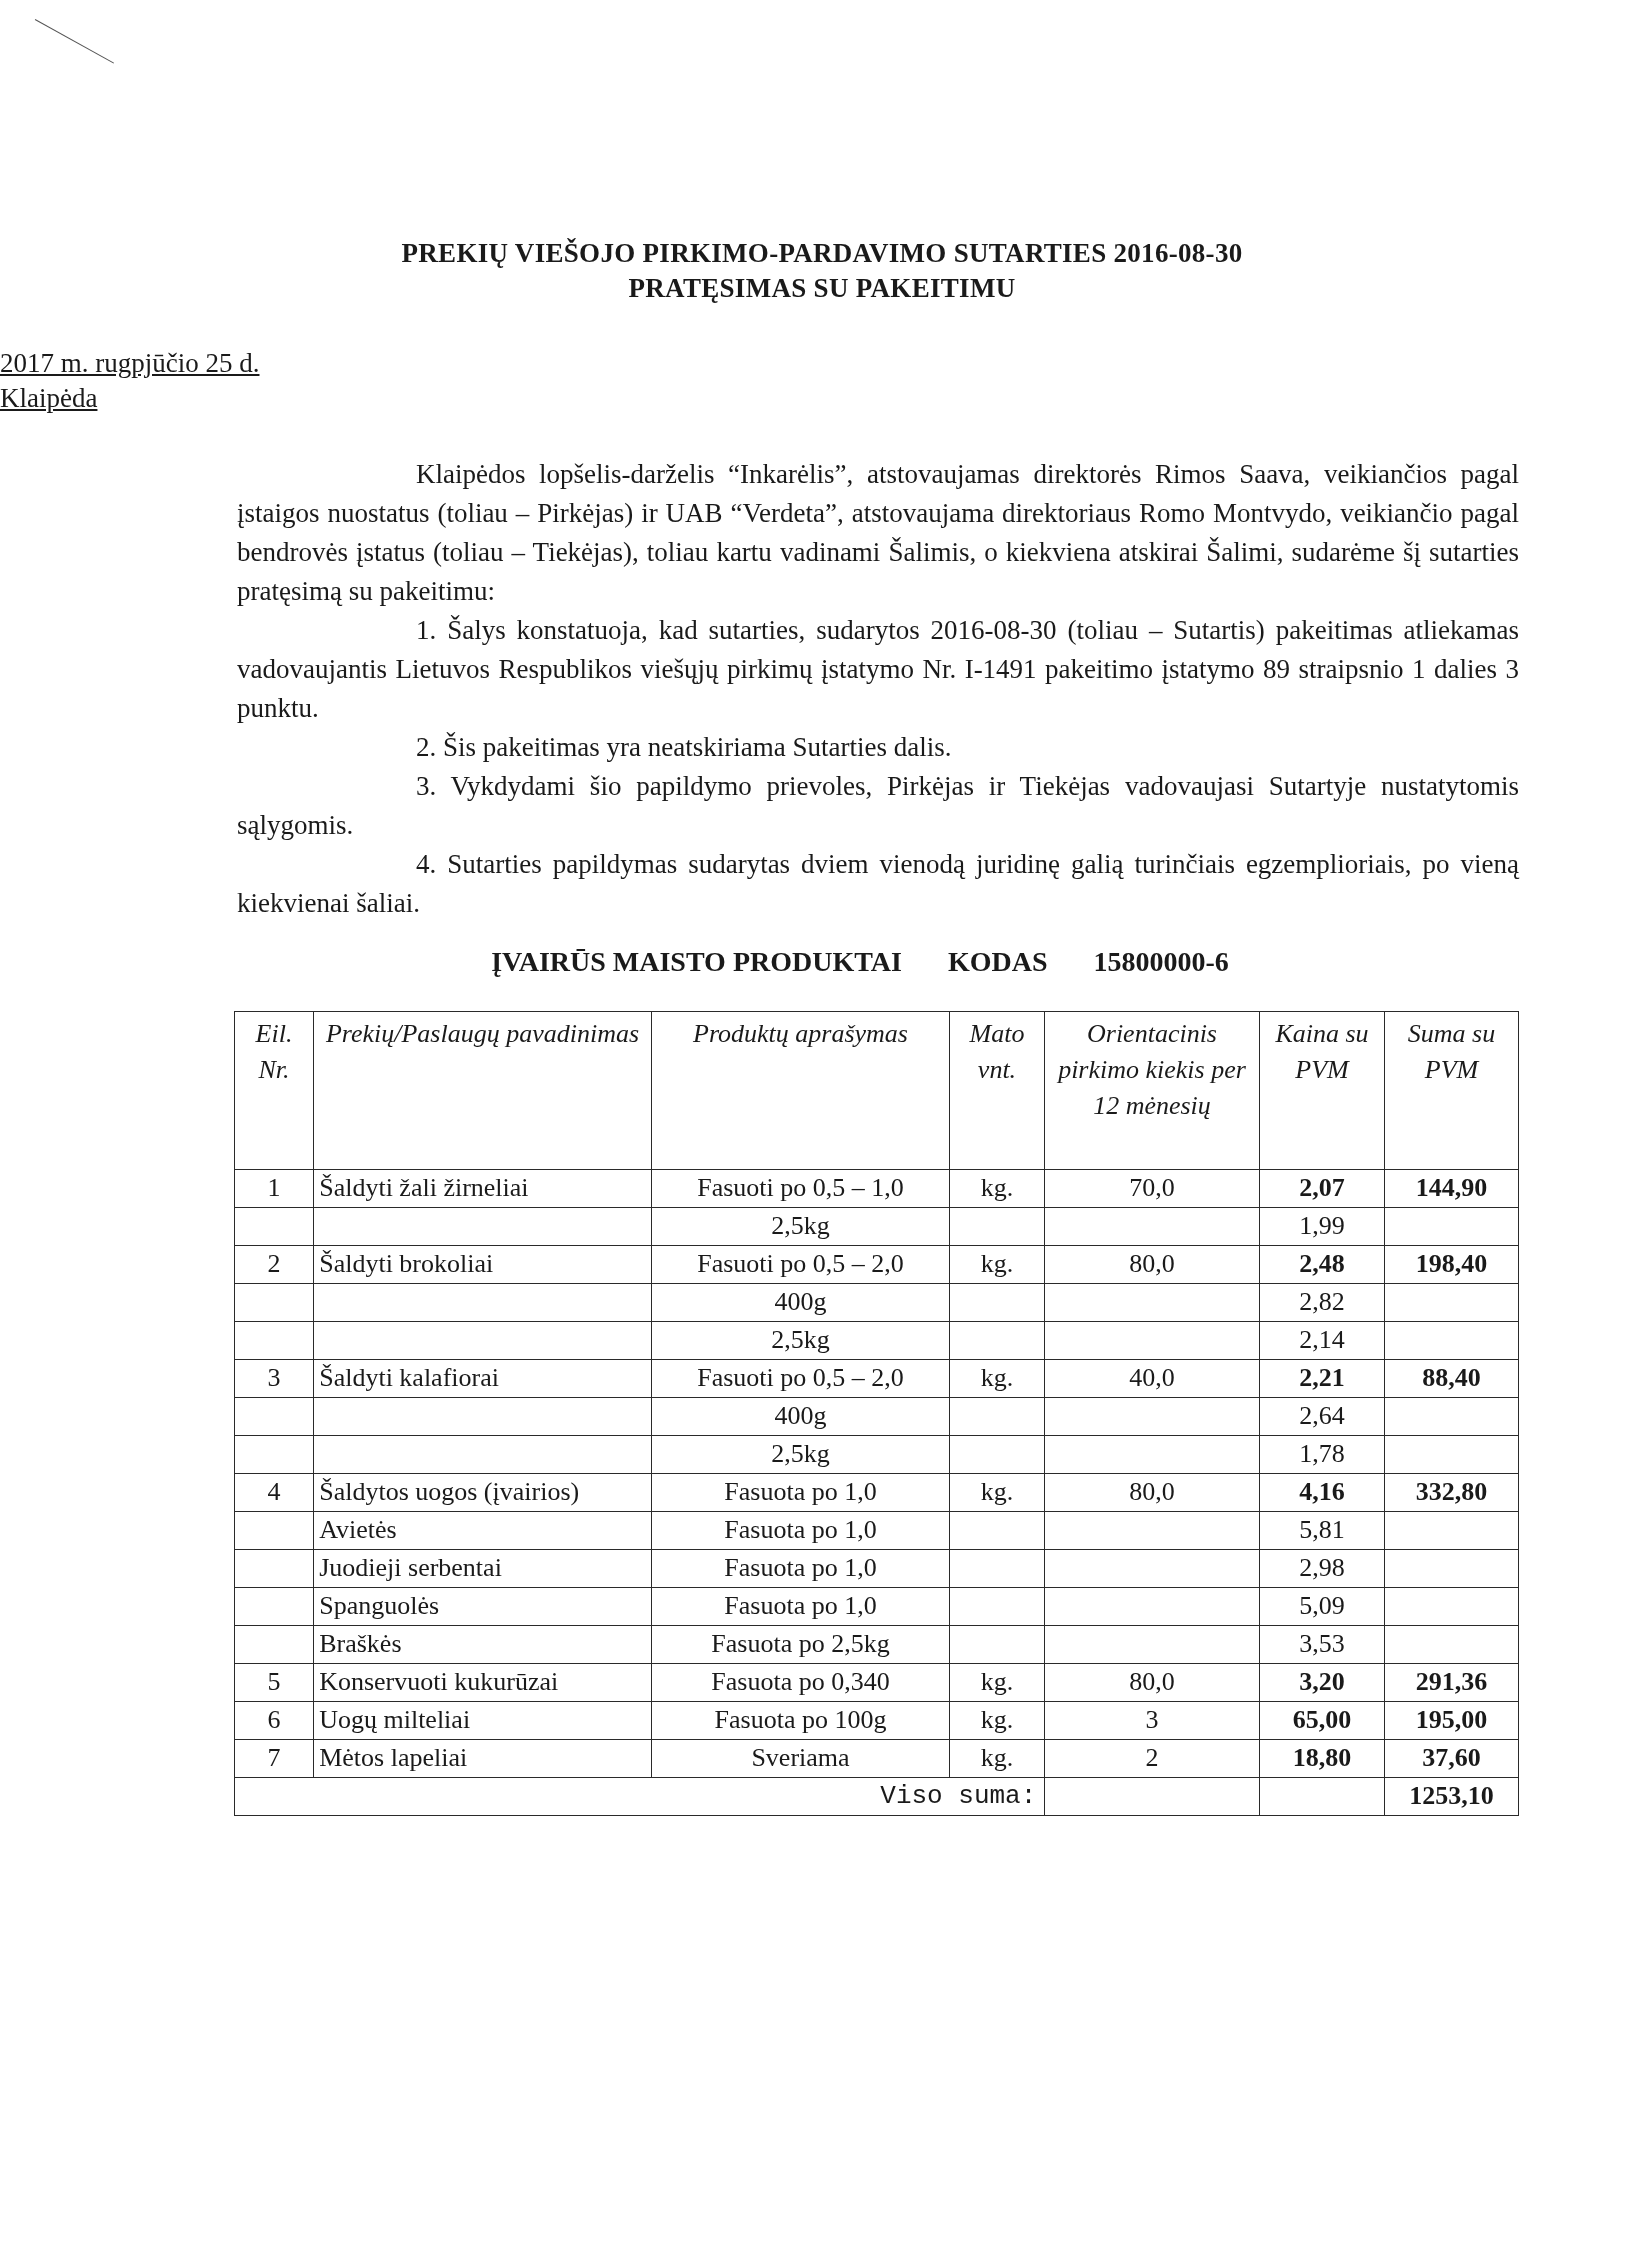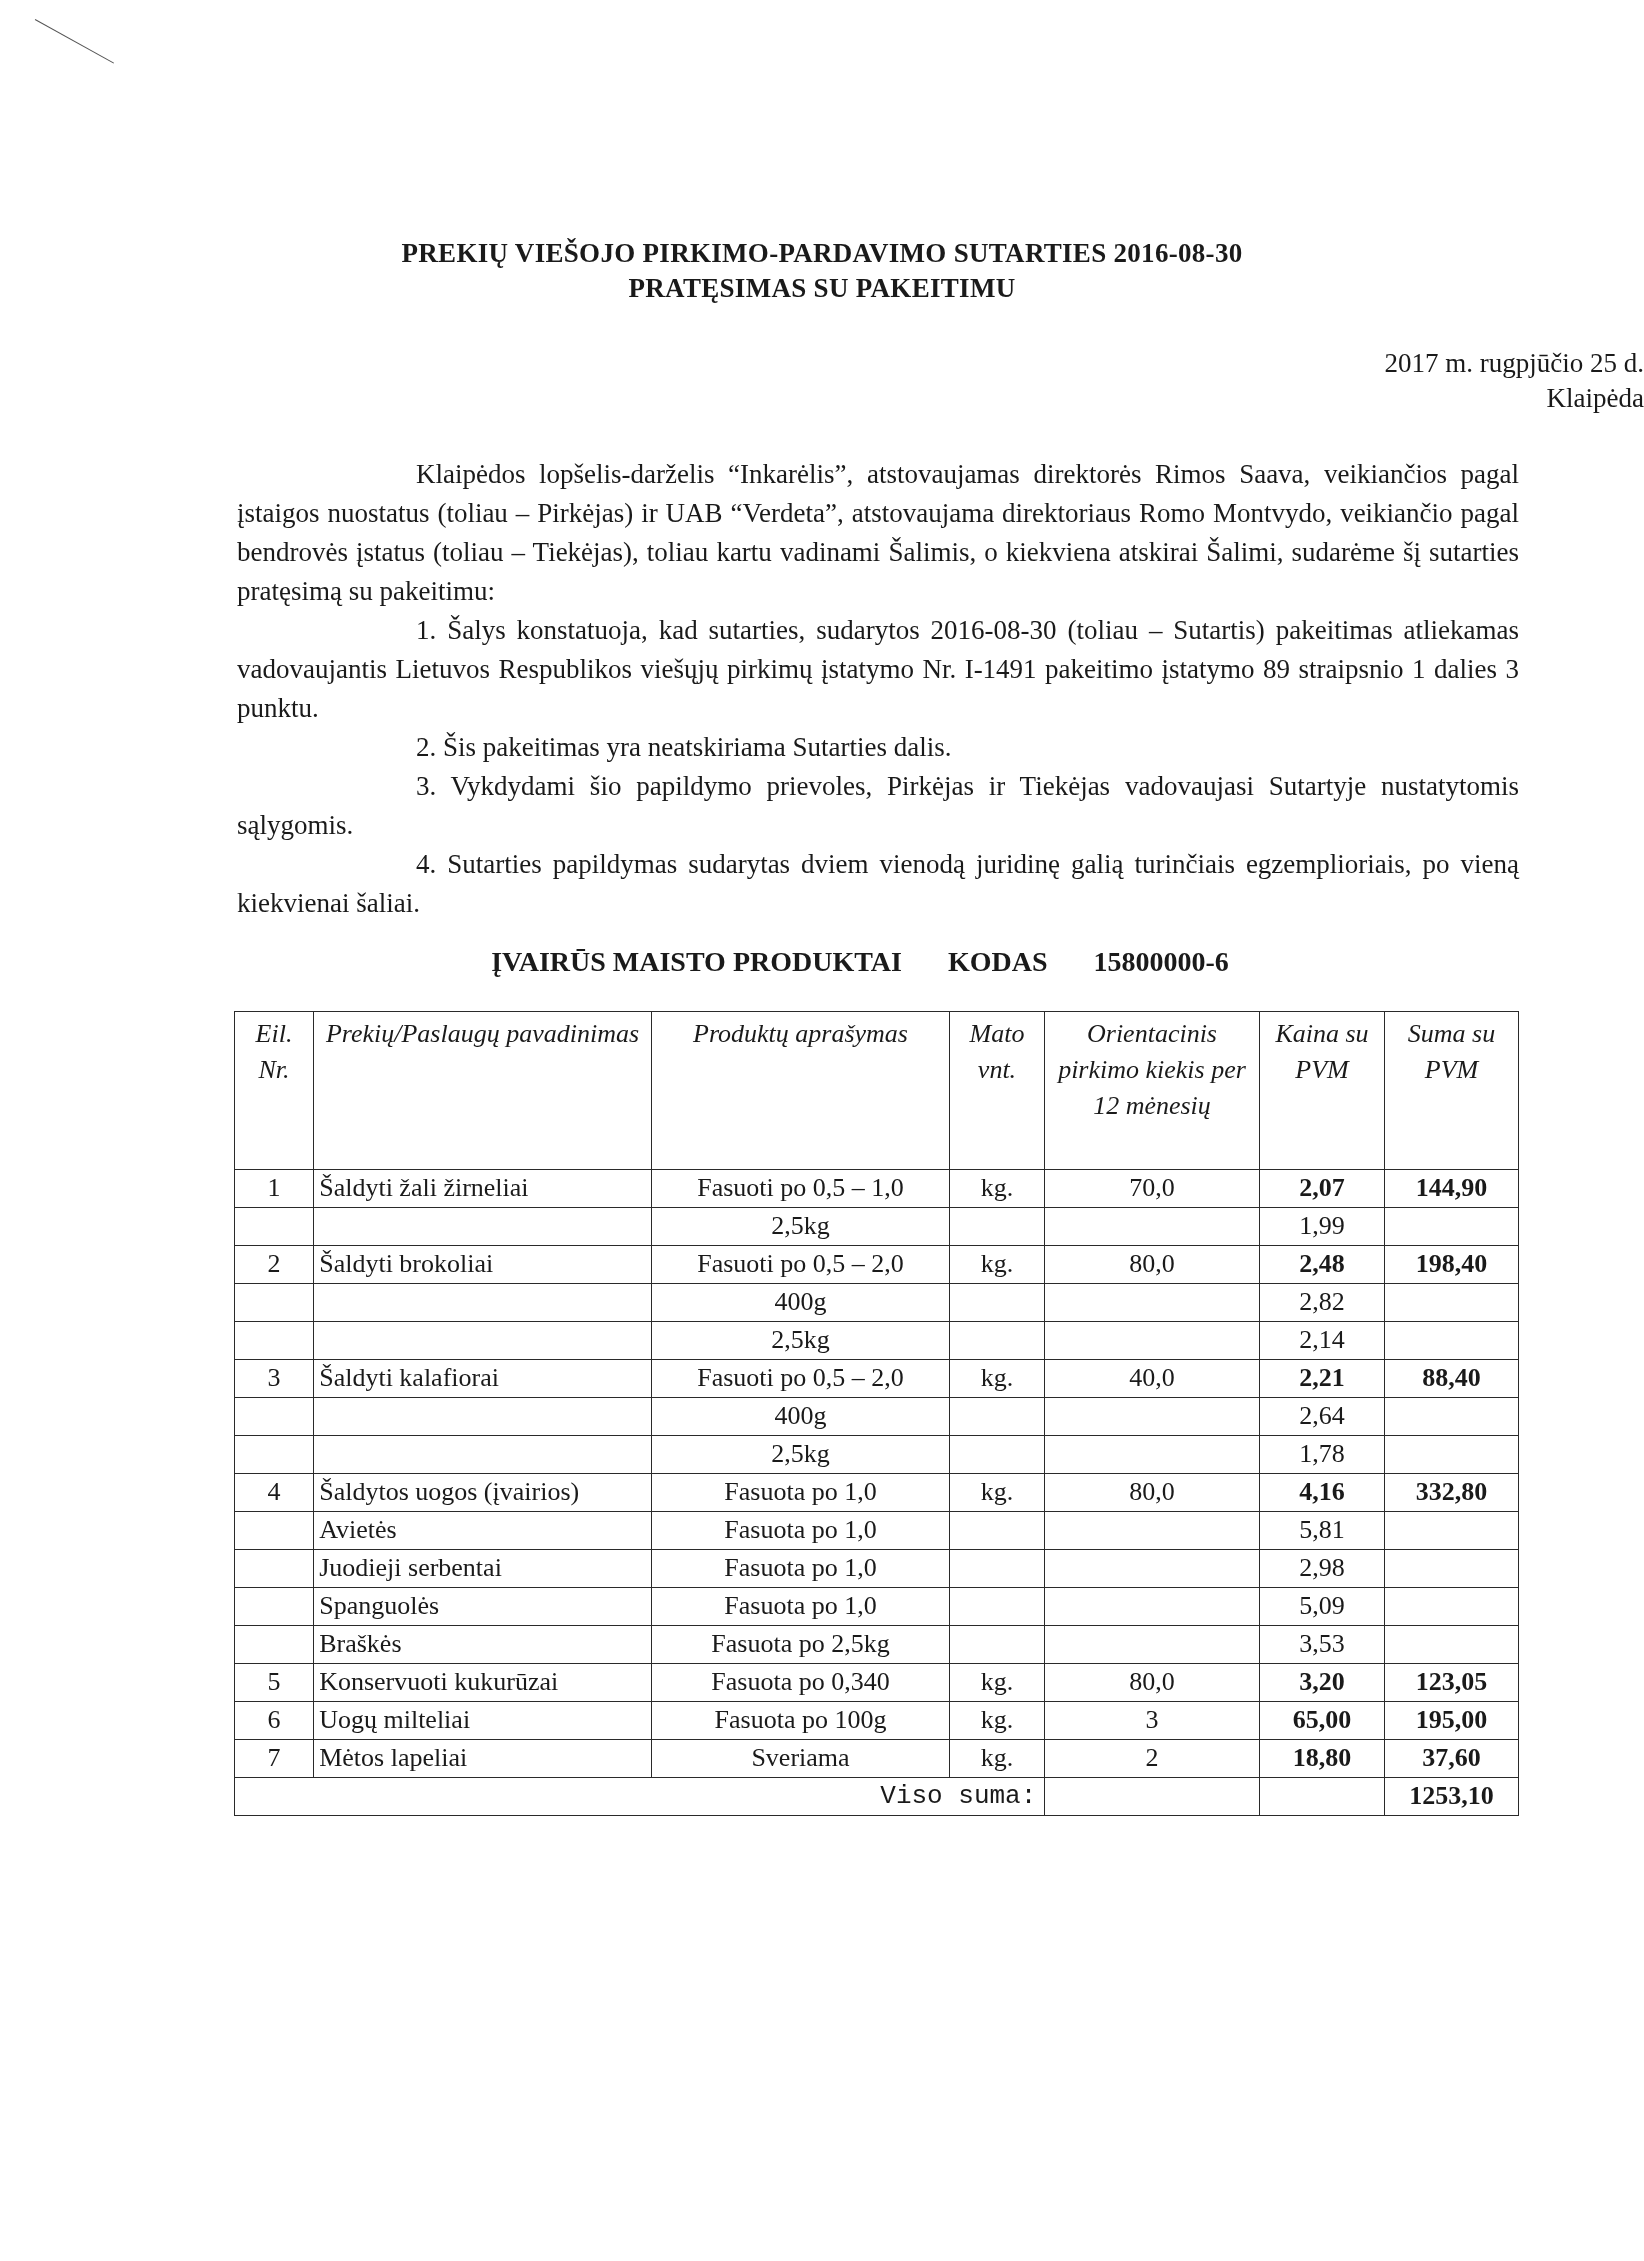--- a/index.html
+++ b/index.html
@@ -4,21 +4,21 @@
 <style>
   html, body { margin:0; padding:0; }
   body {
     width:1644px; height:2261px; background:#ffffff; position:relative; overflow:hidden;
     font-family:"Liberation Serif", "DejaVu Serif", serif; color:#1a1a1a;
   }
   .staple { position:absolute; left:35px; top:19.3px; width:90px; height:1.3px; background:#555;
     transform:rotate(29deg); transform-origin:left center; }
   .title { position:absolute; left:0; width:1644px; text-align:center; font-weight:bold;
     font-size:27px; line-height:35px; letter-spacing:0.3px; }
-  .center-line { position:absolute; left:0; width:1644px; text-align:right; font-size:27px; line-height:36px; }
+  .center-line { position:absolute; left:0; width:1644px; text-align:left; font-size:27px; line-height:36px;text-decoration:underline; }
   .body-text { position:absolute; left:237px; width:1282px; font-size:27px; line-height:39px; text-align:justify; }
   .para { margin:0; }
   .indent { text-indent:179px; }
   .section-heading { position:absolute; left:0; width:1644px; text-align:center; font-weight:bold;
     font-size:28px; top:942px; line-height:39px;margin-left:38px; }
   .section-heading span { margin:0 23px; }
 
   table.items { position:absolute; left:234px; top:1011px; border-collapse:collapse;
     font-size:26px; table-layout:fixed; width:1285px; }
   table.items td, table.items th { border:1.3px solid #2a2a2a; padding:0 5.2px; height:37px; line-height:36px; vertical-align:top; }
@@ -195,21 +195,21 @@
         <td class="c-price">3,53</td>
         <td class="c-sum"></td>
       </tr>
       <tr>
         <td class="c-nr">5</td>
         <td class="c-name">Konservuoti kukurūzai</td>
         <td class="c-desc">Fasuota po 0,340</td>
         <td class="c-unit">kg.</td>
         <td class="c-qty">80,0</td>
         <td class="c-price bold">3,20</td>
-        <td class="c-sum bold">123,05</td>
+        <td class="c-sum bold">291,36</td>
       </tr>
       <tr>
         <td class="c-nr">6</td>
         <td class="c-name">Uogų milteliai</td>
         <td class="c-desc">Fasuota po 100g</td>
         <td class="c-unit">kg.</td>
         <td class="c-qty">3</td>
         <td class="c-price bold">65,00</td>
         <td class="c-sum bold">195,00</td>
       </tr>

